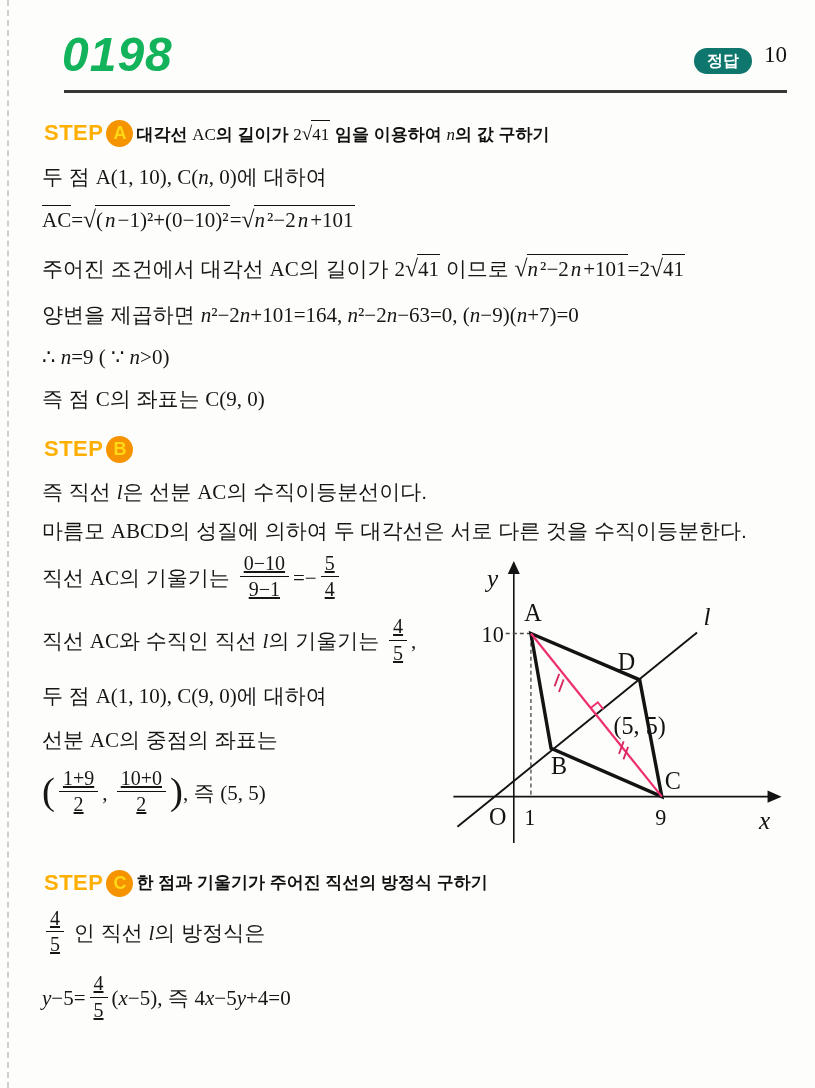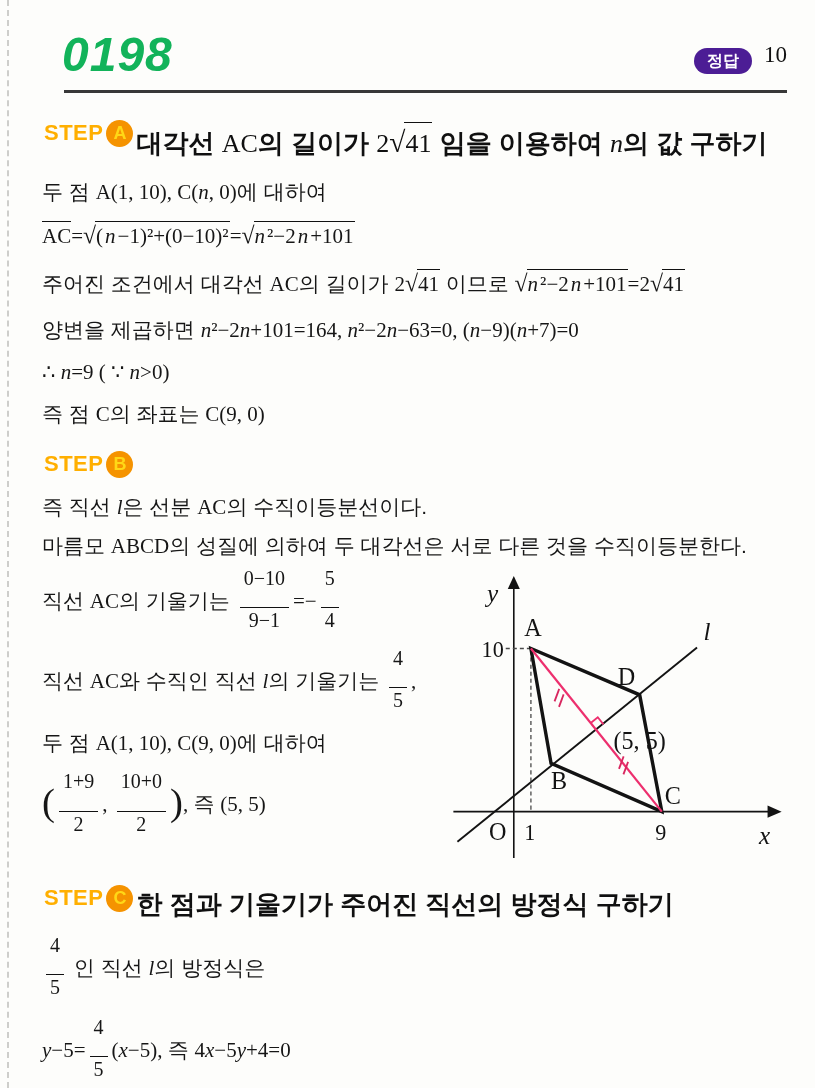--- a/index.html
+++ b/index.html
@@ -29,21 +29,21 @@
   .header-rule { height:2.5px; background:#383838; margin:10px 2px 0 22px; }
 
   
   .step-head { display:flex; align-items:flex-start; gap:3px; margin-left:2px; }
   .step-word { font-size:22px; font-weight:800; letter-spacing:.5px; line-height:28px; }
   .step-circle {
     width:27px; height:27px; border-radius:50%;
     display:flex; align-items:center; justify-content:center;
     font-size:18px; font-weight:800; flex:0 0 auto; margin-top:1px;
   }
-  .step-title { font-size:26px; font-weight:700; color:#101010; line-height:1.5; padding-top:1px; }
+  .step-title { font-size:17px; font-weight:700; color:#101010; line-height:1.5; padding-top:1px; }
   .step-title .seg.rm, .step-title .seg.it, .step-title .seg.rad, .step-title .seg.vinc { font-weight:400; }
 
   
   .line { font-size:21px; line-height:1.32; margin-bottom:13px; color:#161616; }
   .seg.ko { font-family:"Liberation Sans",sans-serif; }
   .seg.rm { font-family:"Liberation Serif",serif; }
   .seg.it { font-family:"Liberation Serif",serif; font-style:italic; }
   .seg.rad { font-family:"Liberation Serif",serif; font-size:1.13em; margin-right:-1px; }
   .seg.vinc {
     display:inline-block; font-family:"Liberation Serif",serif;
@@ -52,22 +52,22 @@
   .seg.vinc.it { font-style:italic; }
   .seg.ol {
     display:inline-block; font-family:"Liberation Serif",serif;
     border-top:1.7px solid #111; padding-top:1px;
   }
   .frac {
     display:inline-flex; flex-direction:column; align-items:center;
     vertical-align:middle; font-family:"Liberation Serif",serif;
     line-height:1.12; margin:0 4px; position:relative; top:-3px; font-size:20px;
   }
-  .frac .num { padding:0 4px 18px; border-bottom:1.7px solid #111; }
-  .frac .den { padding:1px 4px 0; }
+  .frac .num { padding:0 4px 2px; border-bottom:1.7px solid #111;text-decoration:underline; }
+  .frac .den { padding:1px 4px 0;text-decoration:underline; }
   .bigp {
     font-family:"Liberation Serif",serif; font-size:1.85em; font-weight:400;
     vertical-align:middle; line-height:.9; position:relative; top:-3px;
   }
 
   
   .section-a { margin-top:26px; }
   .section-a .step-head { margin-bottom:14px; }
   .section-b { margin-top:22px; }
   .section-b .step-head { margin-bottom:15px; }
@@ -80,21 +80,21 @@
   .tall { margin-bottom:17px; }
 </style>
 </head>
 <body>
 
 <div class="perforation"></div>
 
 <div class="header-row">
   <div class="problem-number" style="color:#12b35a;font-style:italic;">0198</div>
   <div class="answer-wrap">
-    <span class="answer-badge" style="background:#4c1d95;margin-top:12px;">정답</span>
+    <span class="answer-badge" style="background:#0f766e;margin-top:12px;">정답</span>
     <span class="answer-value">10</span>
   </div>
 </div>
 <div class="header-rule"></div>
 
 <div class="section-a">
   <div class="step-head">
     <span class="step-word" style="color:#ffaf00;">STEP</span>
     <span class="step-circle" style="background:#f59300;color:#ffd816;">A</span>
     <span class="step-title"><span class="seg ko">대각선 </span><span class="seg rm">AC</span><span class="seg ko">의 길이가 </span><span class="seg rm">2</span><span class="seg rad">√</span><span class="seg vinc">41</span><span class="seg ko"> 임을 이용하여 </span><span class="seg it">n</span><span class="seg ko">의 값 구하기</span></span>
@@ -126,20 +126,21 @@
             <span class="den">4</span>
           </span>
       </div>
       <div class="line tall">
         <span><span class="seg ko">직선 </span><span class="seg rm">AC</span><span class="seg ko">와 수직인 직선 </span><span class="seg it">l</span><span class="seg ko">의 기울기는 </span></span><span class="frac">
             <span class="num">4</span>
             <span class="den">5</span>
           </span><span><span class="seg rm">,</span></span>
       </div>
       <div class="line"><span class="seg ko">두 점 </span><span class="seg rm">A(1, 10), C(9, 0)</span><span class="seg ko">에 대하여</span></div>
+      <div class="line"><span class="seg ko">선분 </span><span class="seg rm">AC</span><span class="seg ko">의 중점의 좌표는</span></div>
       <div class="line">
         <span class="bigp">(</span><span class="frac">
             <span class="num">1+9</span>
             <span class="den">2</span>
           </span><span class="seg rm">, </span><span class="frac">
             <span class="num">10+0</span>
             <span class="den">2</span>
           </span><span class="bigp">)</span><span><span class="seg rm">, </span><span class="seg ko">즉 </span><span class="seg rm">(5, 5)</span></span>
       </div>
     </div>

